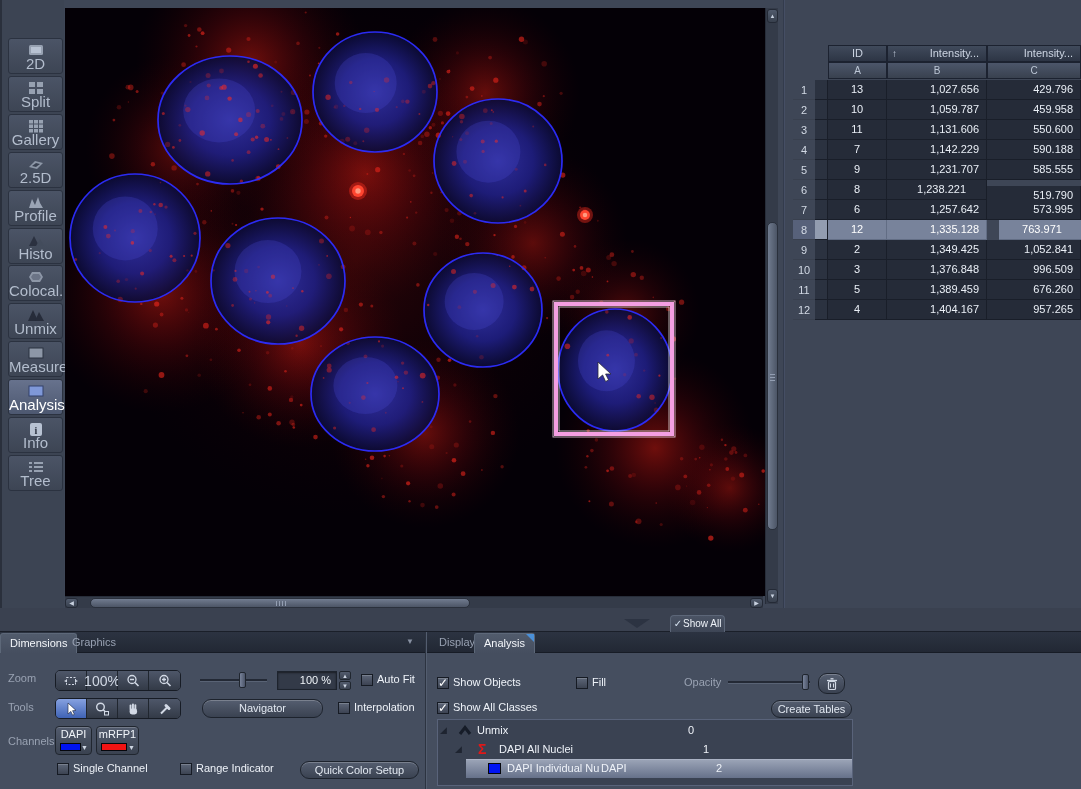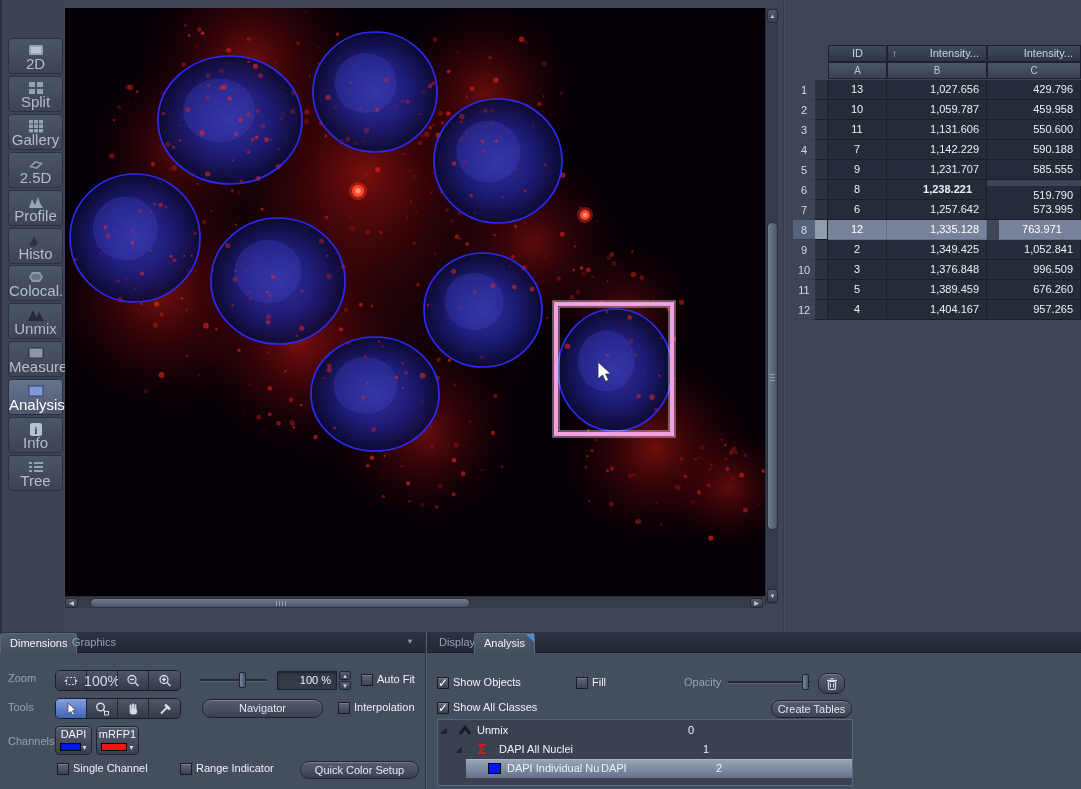--- a/index.html
+++ b/index.html
@@ -748,21 +748,21 @@
         <div class="rn" style="text-align: center;">5</div>
         <div class="mk"></div>
         <div class="tc" style="left: 35px; width: 59px; text-align: center;">9</div>
         <div class="tc" style="left: 94px; width: 100px; text-align: right; padding-right: 7px;">1,231.707</div>
         <div class="tc" style="left: 194px; width: 94px; text-align: right; padding-right: 7px;">585.555</div>
       </div>
       <div class="trow" style="top: 135px;">
         <div class="rn" style="text-align: center;">6</div>
         <div class="mk"></div>
         <div class="tc" style="left: 35px; width: 59px; text-align: center;">8</div>
-        <div class="tc" style="left: 94px; width: 100px; text-align: right; padding-right: 14px; font-weight: bold;">1,238.221</div>
+        <div class="tc" style="left: 94px; width: 100px; text-align: right; padding-right: 20px;">1,238.221</div>
         <div class="tc" style="left: 194px; width: 94px; text-align: right; padding-right: 7px; margin-top: 6px;">519.790</div>
       </div>
       <div class="trow" style="top: 155px;">
         <div class="rn" style="text-align: center;">7</div>
         <div class="mk"></div>
         <div class="tc" style="left: 35px; width: 59px; text-align: center;">6</div>
         <div class="tc" style="left: 94px; width: 100px; text-align: right; padding-right: 7px;">1,257.642</div>
         <div class="tc" style="left: 194px; width: 94px; text-align: right; padding-right: 7px;">573.995</div>
       </div>
       <div class="trow sel" style="top: 175px;">
@@ -795,20 +795,24 @@
       </div>
       <div class="trow" style="top: 255px;">
         <div class="rn" style="text-align: center;">12</div>
         <div class="mk"></div>
         <div class="tc" style="left: 35px; width: 59px; text-align: center;">4</div>
         <div class="tc" style="left: 94px; width: 100px; text-align: right; padding-right: 7px;">1,404.167</div>
         <div class="tc" style="left: 194px; width: 94px; text-align: right; padding-right: 7px;">957.265</div>
       </div>
     </div>
 
+  <div class="strip">
+    <div class="collapse-tri"></div>
+    <div class="showall"><span class="chk">✓</span><span>Show All</span></div>
+  </div>
 
   <div class="bp">
     <div class="tabbar">
       <div class="tab active" style="left:0;">Dimensions</div>
       <div class="tab" style="left:63px;">Graphics</div>
       <div class="tcaret">▼</div>
       <div class="tab" style="left:430px;">Display</div>
       <div class="tab active" style="left:474px;"><span>Analysis</span><i class="corner"></i></div>
     </div>
     <div class="bpsep"></div>

